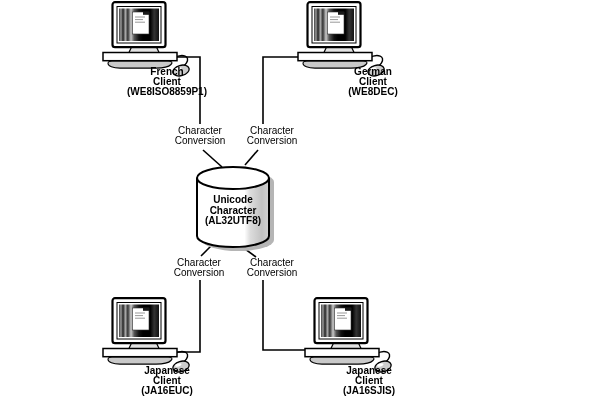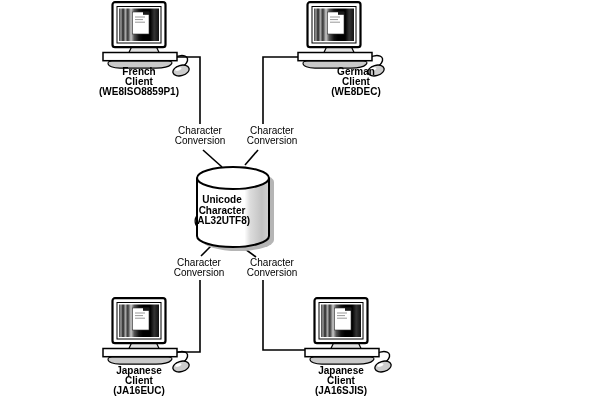--- a/index.html
+++ b/index.html
@@ -7,21 +7,21 @@
     position:relative;width:600px;height:406px;background:#fff;overflow:hidden;
     font-family:"Liberation Sans",sans-serif;
   }
   .lines-svg{position:absolute;left:0;top:0;}
   .pc{position:absolute;}
   .db{position:absolute;left:192px;top:162px;}
   .lbl{
     position:absolute;transform:translateX(-50%);
     text-align:center;color:#000;white-space:nowrap;
   }
-  .lbl.client{font:bold 10px/10px "Liberation Sans",sans-serif;}
+  .lbl.client{font:bold 10px/10px "Liberation Sans",sans-serif;margin-left:28px;}
   .lbl.conv{font:normal 10px/10px "Liberation Sans",sans-serif;}
   .lbl.dbname{font:bold 10px/10.5px "Liberation Sans",sans-serif;}
 </style>
 </head>
 <body>
 
 <div class="canvas">
 
   <svg width="0" height="0" style="position:absolute" aria-hidden="true">
     <defs>
@@ -88,32 +88,32 @@
   <svg class="pc" style="left:304px;top:297px" viewBox="0 0 88 78" width="88" height="78">
       <use href="#pc-icon"></use>
     </svg>
 
   <svg class="db" width="90" height="92" viewBox="0 0 90 92">
     <path transform="translate(5,4)" d="M5,16 A36,11 0 0 1 77,16 V74 A36,11 0 0 1 5,74 Z" fill="#b5b5b5"></path>
     <path d="M5,16 V74 A36,11 0 0 0 77,74 V16" fill="url(#cyl-grad)" stroke="#000" stroke-width="2"></path>
     <ellipse cx="41" cy="16" rx="36" ry="11" fill="#fff" stroke="#000" stroke-width="2"></ellipse>
   </svg>
 
-  <div class="lbl dbname" style="left:222px;top:195px">
+  <div class="lbl dbname" style="left:233px;top:195px">
     <div>Unicode</div>
     <div>Character</div>
     <div>(AL32UTF8)</div>
   </div>
 
   <div class="lbl client" style="left:139px;top:67px">
     <div>French</div>
     <div>Client</div>
     <div>(WE8ISO8859P1)</div>
   </div>
-  <div class="lbl client" style="left:356px;top:67px">
+  <div class="lbl client" style="left:345px;top:67px">
     <div>German</div>
     <div>Client</div>
     <div>(WE8DEC)</div>
   </div>
   <div class="lbl client" style="left:139px;top:366px">
     <div>Japanese</div>
     <div>Client</div>
     <div>(JA16EUC)</div>
   </div>
   <div class="lbl client" style="left:341px;top:366px">

